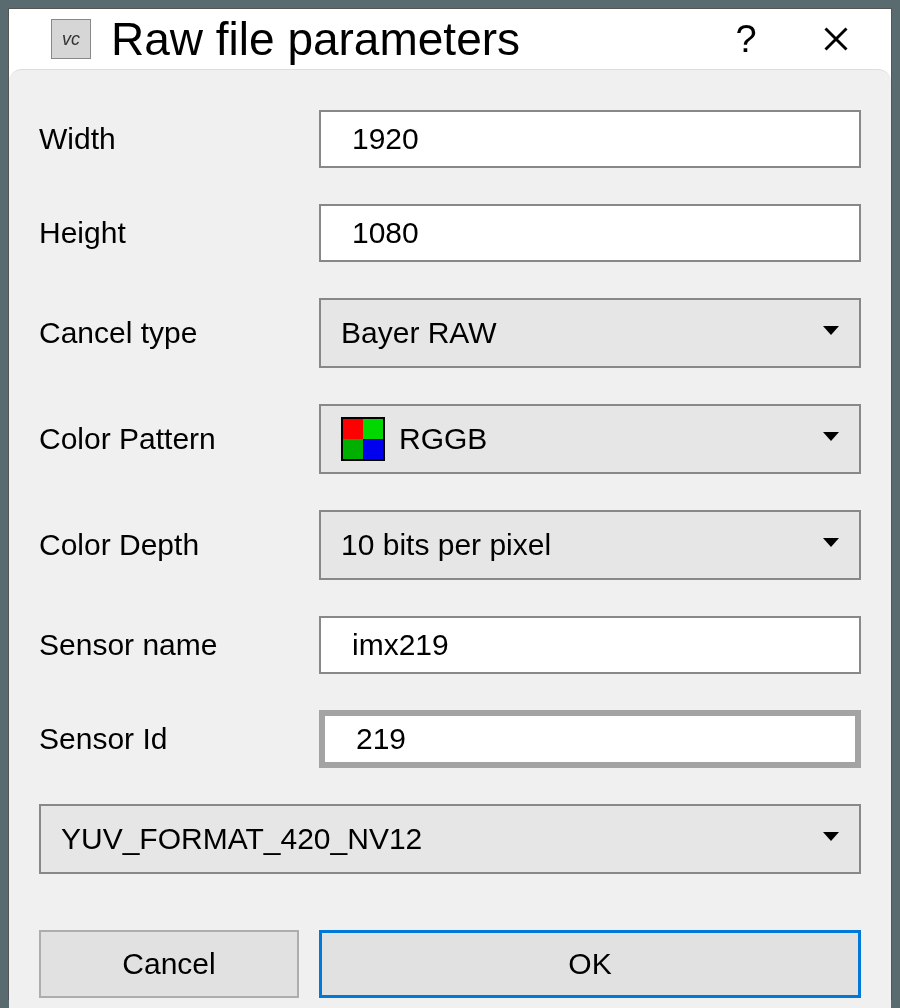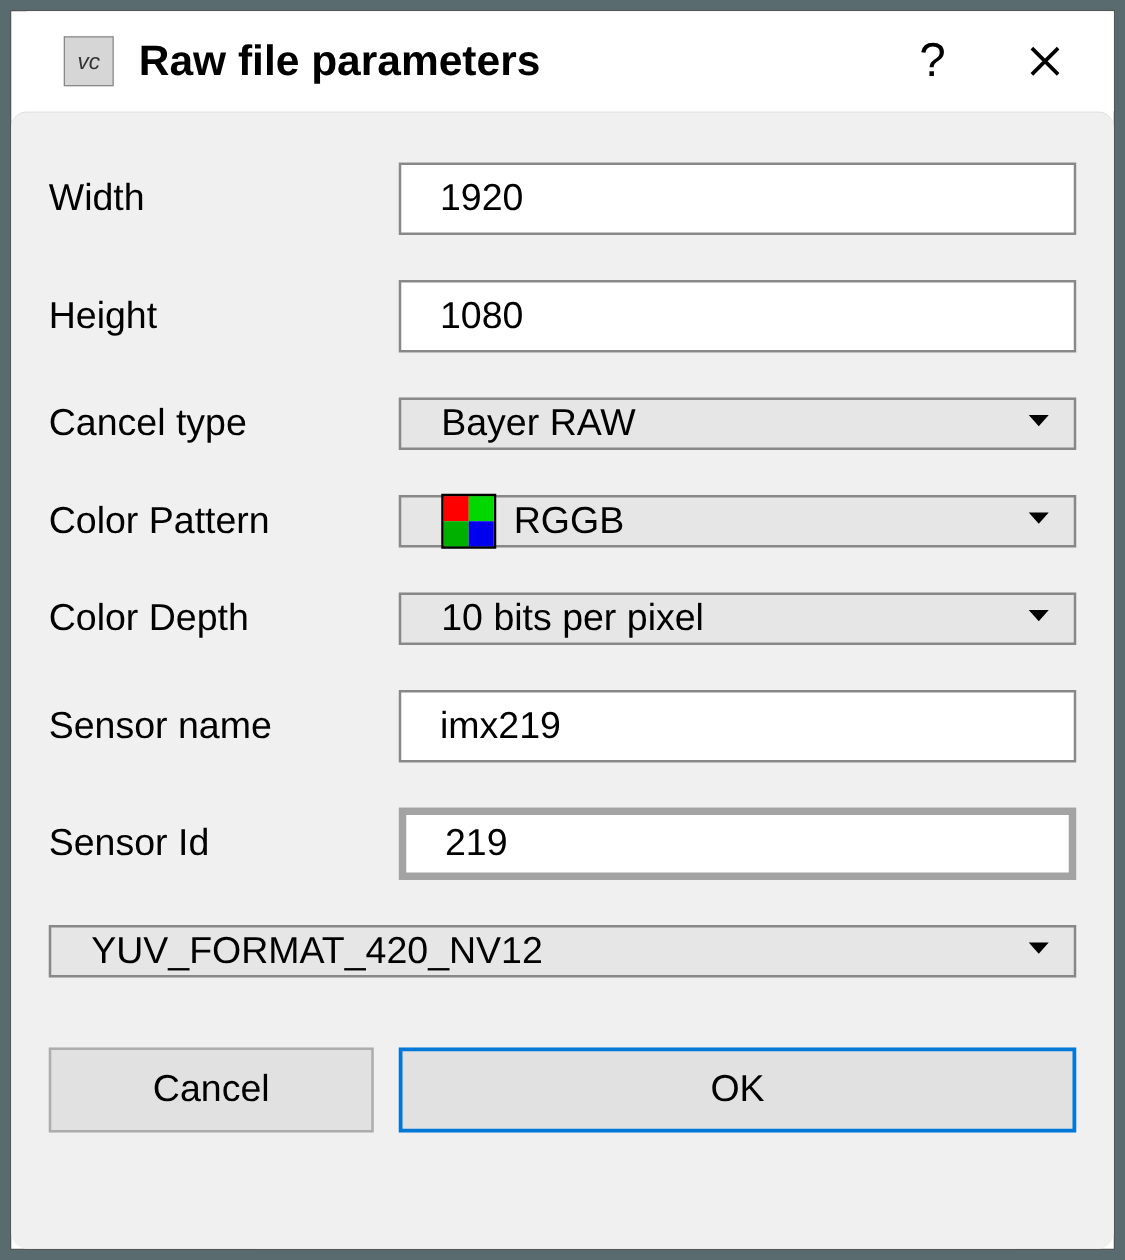--- a/index.html
+++ b/index.html
@@ -33,24 +33,23 @@
       background: #d6d6d6;
       border: 1px solid #888;
       display: flex;
       align-items: center;
       justify-content: center;
       font-size: 18px;
       font-style: italic;
       color: #333;
     }
     .title-text {
-      font-size: 34px;
-      color: #000;
-      flex: 1;
-      font-weight: bold;
+      font-size: 46px;
+      color: #000;
+      flex: 1;
     }
     .help-btn, .close-btn {
       width: 70px;
       height: 60px;
       display: flex;
       align-items: center;
       justify-content: center;
       font-size: 38px;
       color: #000;
       cursor: pointer;
@@ -84,26 +83,26 @@
       font-size: 30px;
       padding: 0 31px;
       color: #000;
       font-family: inherit;
     }
     .text-input.focused {
       border: 6px solid #a3a3a3;
     }
     .combo {
       flex: 1;
-      height: 42px;
+      height: 70px;
       border: 2px solid #888;
       background: #e6e6e6;
       display: flex;
       align-items: center;
-      padding: 0 32px;
+      padding: 0 20px;
       position: relative;
       cursor: pointer;
     }
     .combo-text {
       font-size: 30px;
       color: #000;
       flex: 1;
     }
     .combo-arrow {
       position: absolute;

